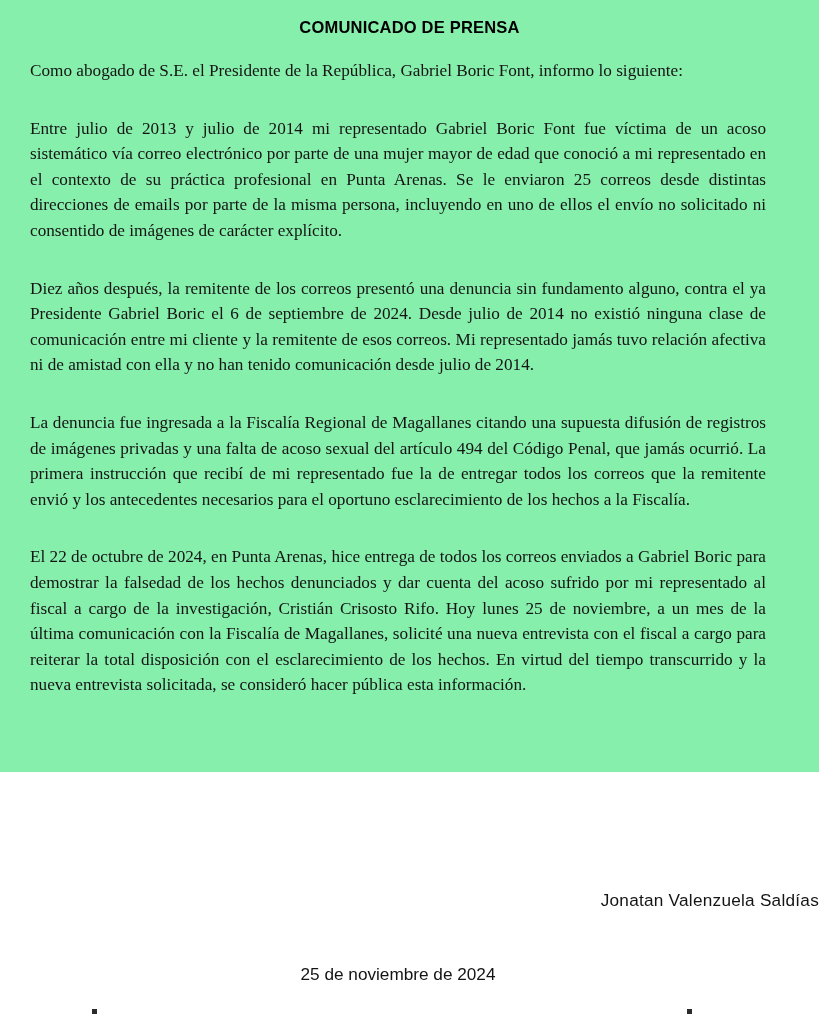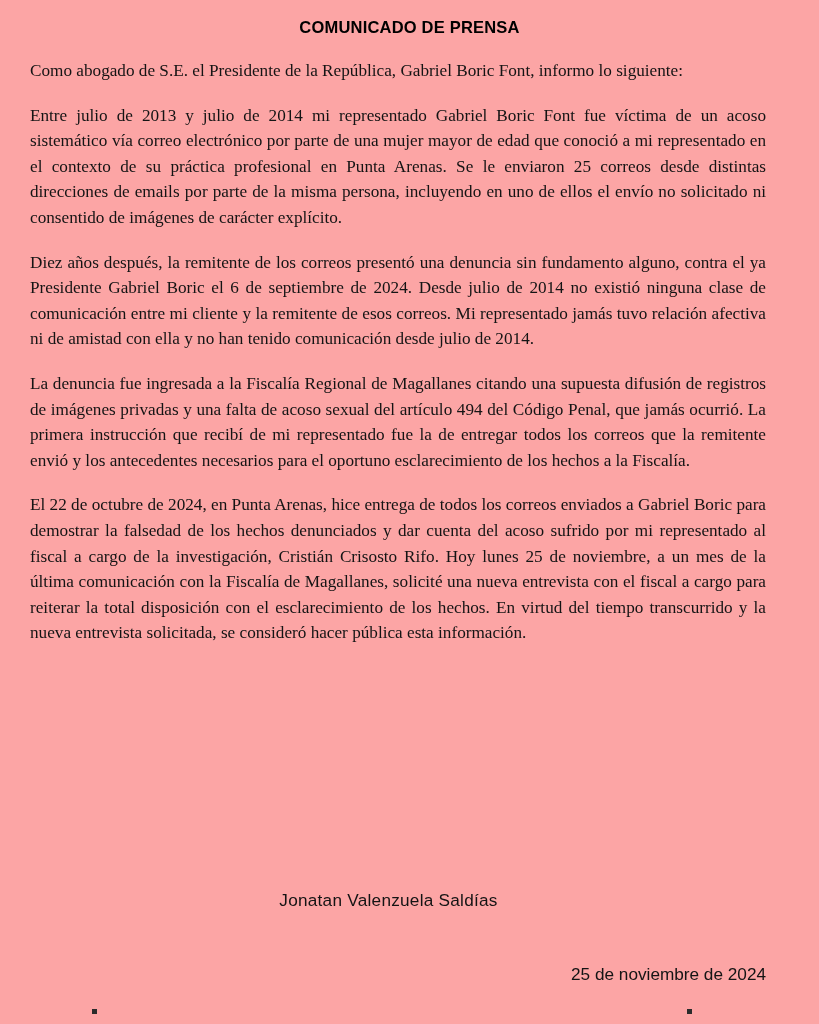--- a/index.html
+++ b/index.html
@@ -15,22 +15,22 @@
     position: relative;
     overflow: hidden;
     font-family: "Liberation Sans", sans-serif;
     color: #111111;
     -webkit-font-smoothing: antialiased;
   }
 
   .page {
     position: relative;
     width: 819px;
-    height: 1024px;
-    background: #fca5a5;
+    height: 772px;
+    background: #86efac;
     box-sizing: border-box;
   }
 
   .doc-title {
     text-align: center;
     font-weight: bold;
     font-size: 16.5px;
     letter-spacing: 0.2px;
     margin: 0;
     padding-top: 18px;
@@ -51,47 +51,47 @@
     text-align: justify;
     text-justify: inter-word;
     font-size: 17.2px;
     line-height: 25.6px;
     color: #141414;
     -moz-hyphens: none;
     hyphens: none;
   }
 
   p.para + p.para {
-    margin-top: 19px;
+    margin-top: 32px;
   }
 
   .signature-block {
     position: absolute;
     left: 0;
     top: 888px;
     width: 819px;
-    text-align: center;
+    text-align: right;
     pointer-events: none;
   }
 
   .signature {
     display: inline-block;
     margin-left: -42px;
     font-size: 17.2px;
     line-height: 24px;
     color: #141414;
     letter-spacing: 0.25px;
   }
 
   .date-block {
     position: absolute;
     left: 30px;
     top: 962px;
     width: 736px;
-    text-align: right;
+    text-align: center;
   }
 
   .date-text {
     font-size: 17.2px;
     line-height: 24px;
     color: #141414;
   }
 
   .footer-marks {
     position: absolute;

